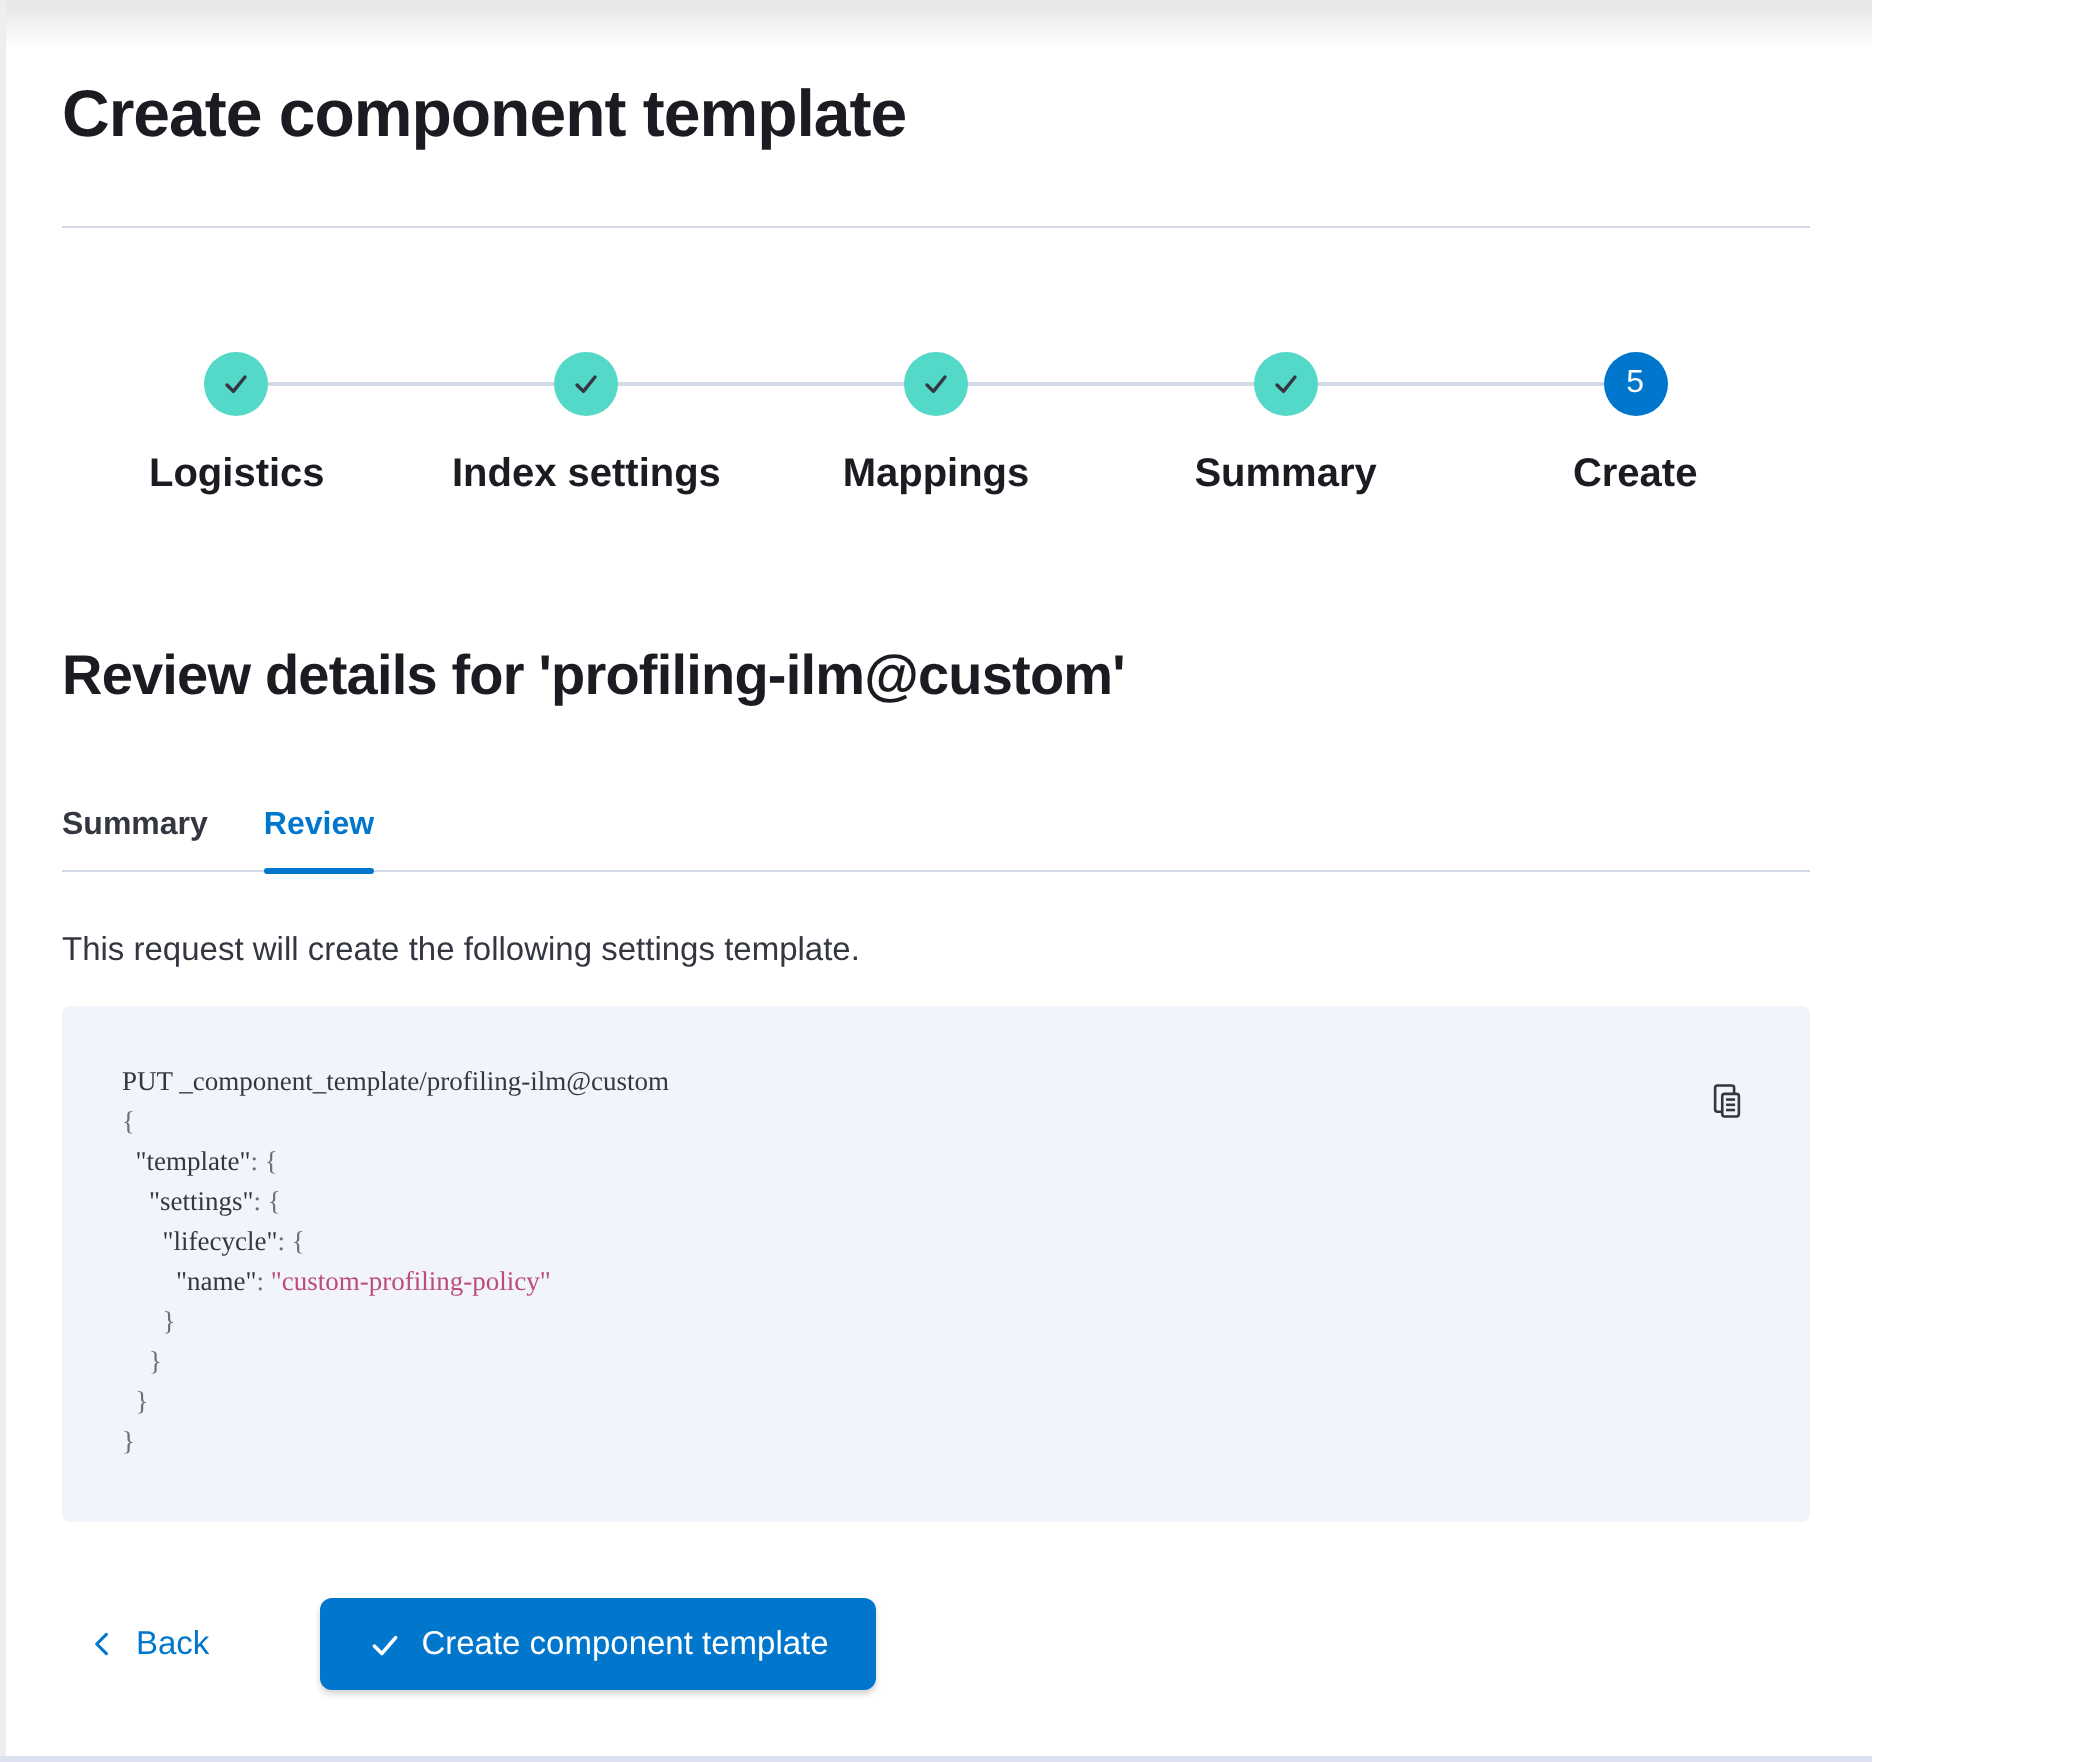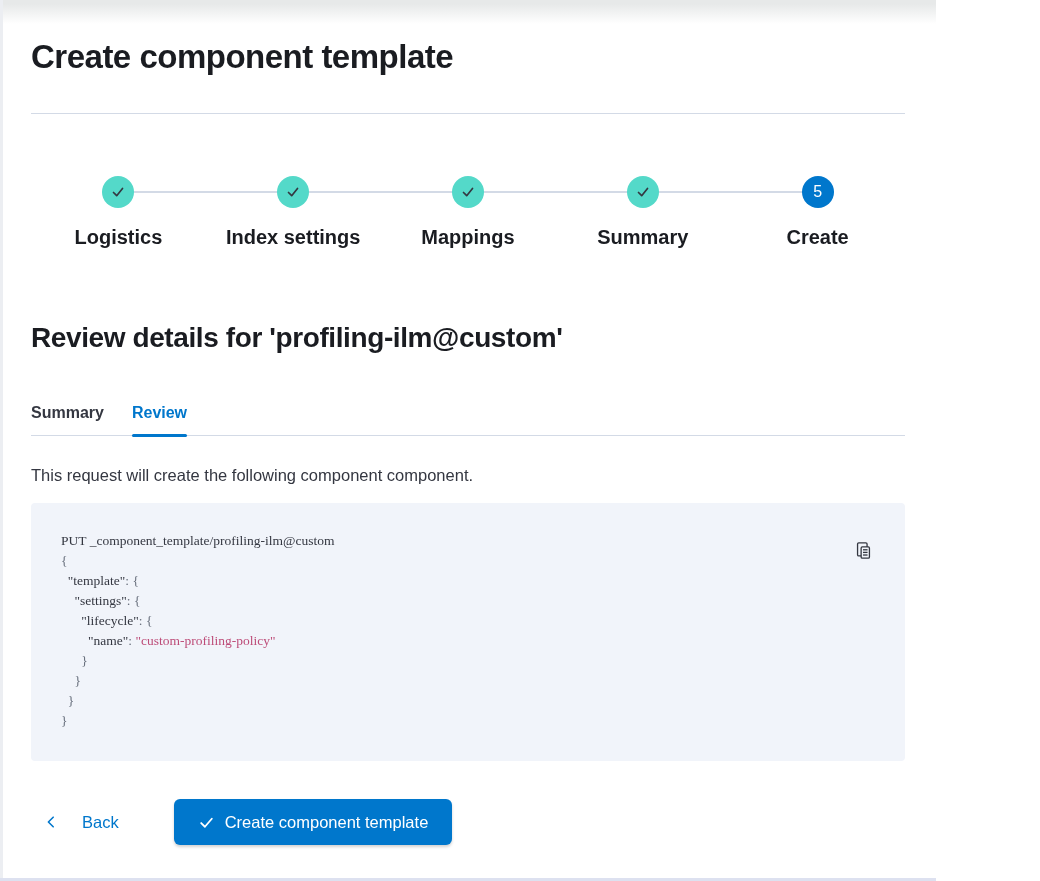--- a/index.html
+++ b/index.html
@@ -58,21 +58,21 @@
   .code-line{white-space:pre;font-family:Liberation Serif, serif;}
   .tok-plain{color:var(--body-text);}
   .tok-key{color:var(--body-text);}
   .tok-punct{color:var(--punct);}
   .tok-string{color:var(--code-string);}
   .copy-btn{position:absolute;top:36px;right:30px;background:none;border:none;cursor:pointer;
     padding:2px;line-height:0;}
 
   
   .footer{display:flex;align-items:center;margin-top:38px;}
-  .back-link{display:flex;align-items:center;gap:24px;color:var(--primary-blue);font-size:16.5px;
+  .back-link{display:flex;align-items:center;gap:10px;color:var(--primary-blue);font-size:16.5px;
     font-weight:500;background:none;border:none;cursor:pointer;padding:12px 13px;
     font-family:inherit;}
   .create-btn{display:flex;align-items:center;gap:10px;margin-left:42px;height:46px;
     padding:0 24px;background:var(--primary-blue);color:#fff;font-size:16.5px;font-weight:500;
     border:none;border-radius:6px;cursor:pointer;font-family:inherit;
     box-shadow:0 2px 3px rgba(0,0,0,0.18);}
 </style>
 </head>
 <body>
 
@@ -127,21 +127,21 @@
       </div>
 
     <h2 class="review-heading">Review details for 'profiling-ilm@custom'</h2>
 
     <div class="tabs">
 
     <div class="tab">Summary</div>
         <div class="tab active">Review</div>
       </div>
 
-    <p class="description">This request will create the following component component.</p>
+    <p class="description">This request will create the following settings template.</p>
 
     <div class="code-block">
       <button class="copy-btn" aria-label="Copy">
         <span>
           <svg width="19" height="19" viewBox="0 0 16 16">
             <rect x="3" y="1.5" width="8" height="11" rx="1" fill="none" stroke="#343741" stroke-width="1.1"></rect>
             <rect x="6" y="5" width="7" height="9.5" rx="1" fill="#F1F4FA" stroke="#343741" stroke-width="1.1"></rect>
             <line x1="7.6" y1="7.4" x2="11.4" y2="7.4" stroke="#343741" stroke-width="1.1"></line>
             <line x1="7.6" y1="9.6" x2="11.4" y2="9.6" stroke="#343741" stroke-width="1.1"></line>
             <line x1="7.6" y1="11.8" x2="11.4" y2="11.8" stroke="#343741" stroke-width="1.1"></line>

